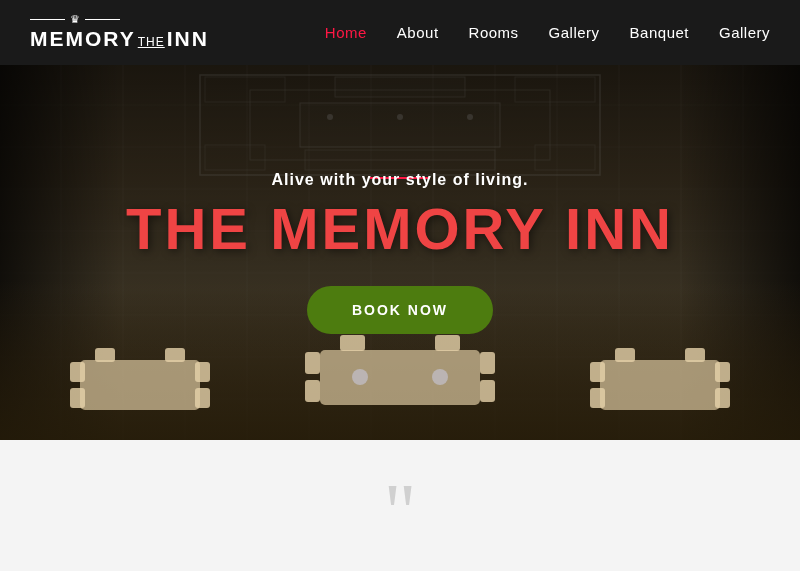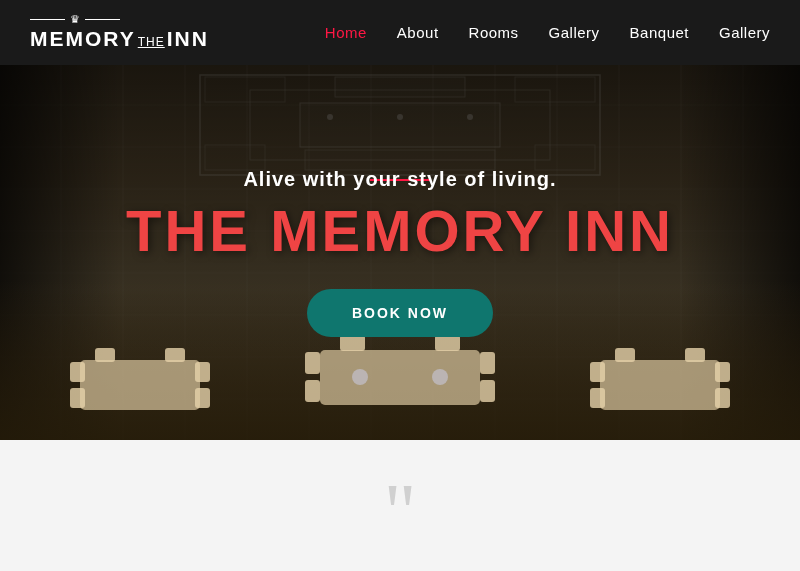--- a/index.html
+++ b/index.html
@@ -104,21 +104,21 @@
       z-index: 3;
       text-align: center;
       display: flex;
       flex-direction: column;
       align-items: center;
       gap: 18px;
     }
 
     .hero-subtitle {
       color: #ffffff;
-      font-size: 20px;
+      font-size: 16px;
       font-weight: 600;
       letter-spacing: 1px;
       font-family: Arial, sans-serif;
     }
 
     .hero-underline {
       width: 60px;
       height: 2px;
       background: #ff1744;
       margin: -12px auto 0;
@@ -128,21 +128,21 @@
       color: #ef4444;
       font-size: 58px;
       font-weight: 900;
       letter-spacing: 3px;
       font-family: Arial, sans-serif;
       text-shadow: 2px 2px 8px rgba(0,0,0,0.5);
       line-height: 1.1;
     }
 
     .hero-btn {
-      background: #0f766e;
+      background: #4d7c0f;
       color: #ffffff;
       border: none;
       padding: 16px 45px;
       font-size: 14px;
       font-weight: 700;
       letter-spacing: 2px;
       border-radius: 30px;
       cursor: pointer;
       font-family: Arial, sans-serif;
       margin-top: 8px;

